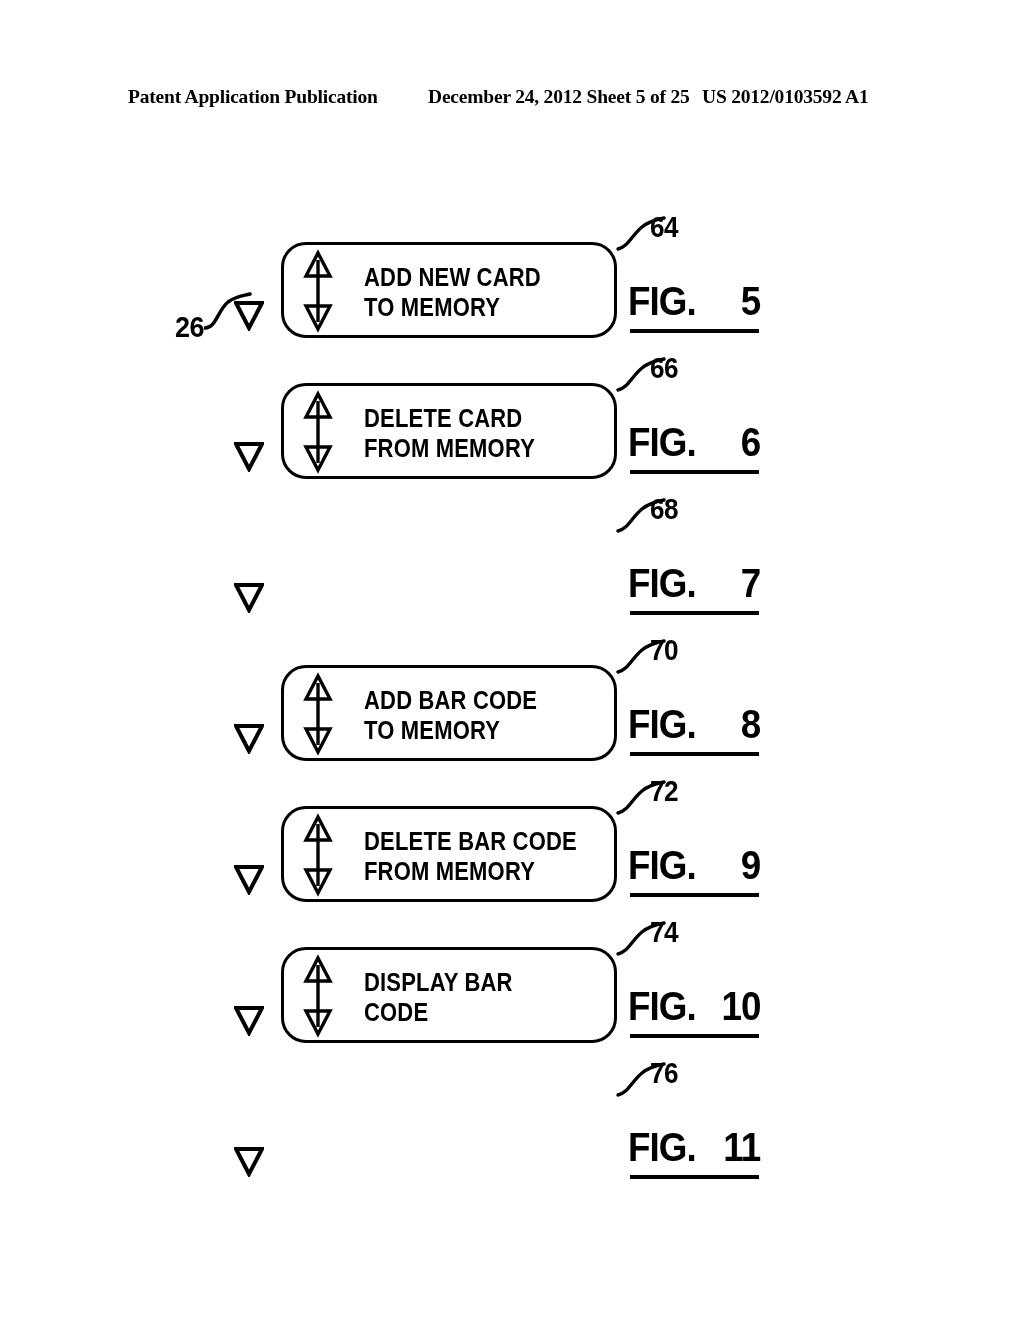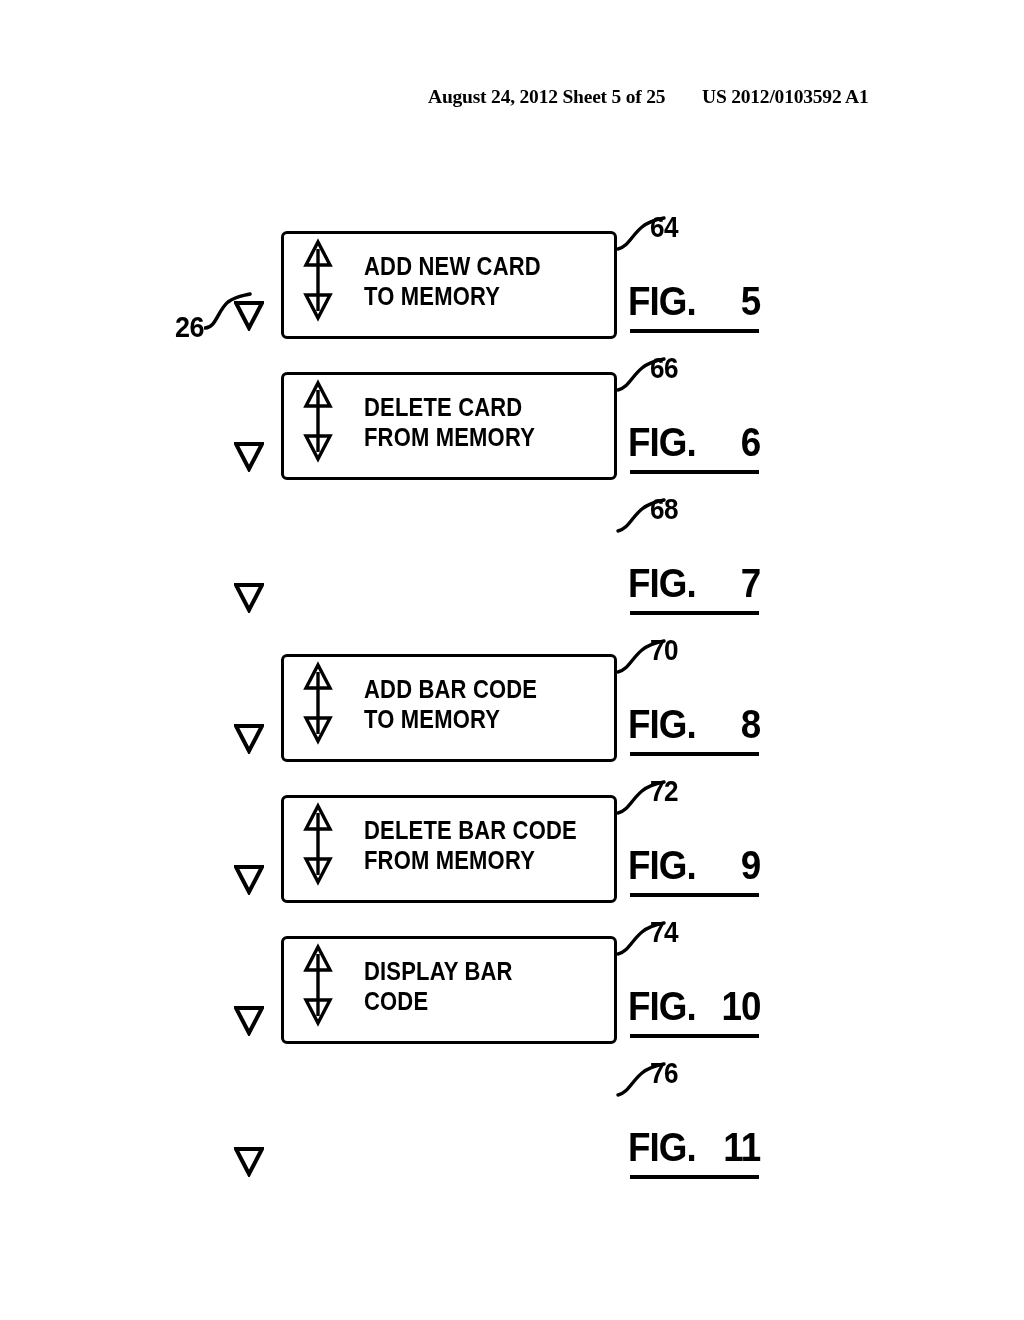--- a/index.html
+++ b/index.html
@@ -42,25 +42,25 @@
     position: absolute;
     left: 0;
     width: 1024px;
     height: 141px;
   }
 
   
   .proc-box {
     position: absolute;
     left: 281px;
-    top: 0px;
+    top: 11px;
     width: 336px;
-    height: 108px;
+    height: 96px;
     border: 3.5px solid #000;
-    border-radius: 6px;
+    border-radius: 25px;
     box-sizing: border-box;
     background: #ffffff;
   }
 
   
   .dbl-arrow {
     position: absolute;
     left: 19px;
     top: 3px;
     width: 30px;
@@ -175,21 +175,22 @@
     height: 42px;
     overflow: visible;
   }
 </style>
 </head>
 <body>
 
 <div id="page">
 
   <div id="header">
-    <span class="hdr-mid">August 24, 2012  Sheet 5 of 25</span>
+    <span class="hdr-left">Patent Application Publication</span>
+    <span class="hdr-mid">December 24, 2012  Sheet 5 of 25</span>
     <span class="hdr-right">US 2012/0103592 A1</span>
   </div>
 
   <div id="callout-26-leader">
     <svg width="48" height="42" viewBox="0 0 48 42" xmlns="http://www.w3.org/2000/svg">
       <path d="M1 40 C 12 40, 14 22, 24 14 C 32 8, 38 8, 46 6" fill="none" stroke="#000" stroke-width="3.5" stroke-linecap="round"></path>
     </svg>
   </div>
   <div id="callout-26">26</div>
 

